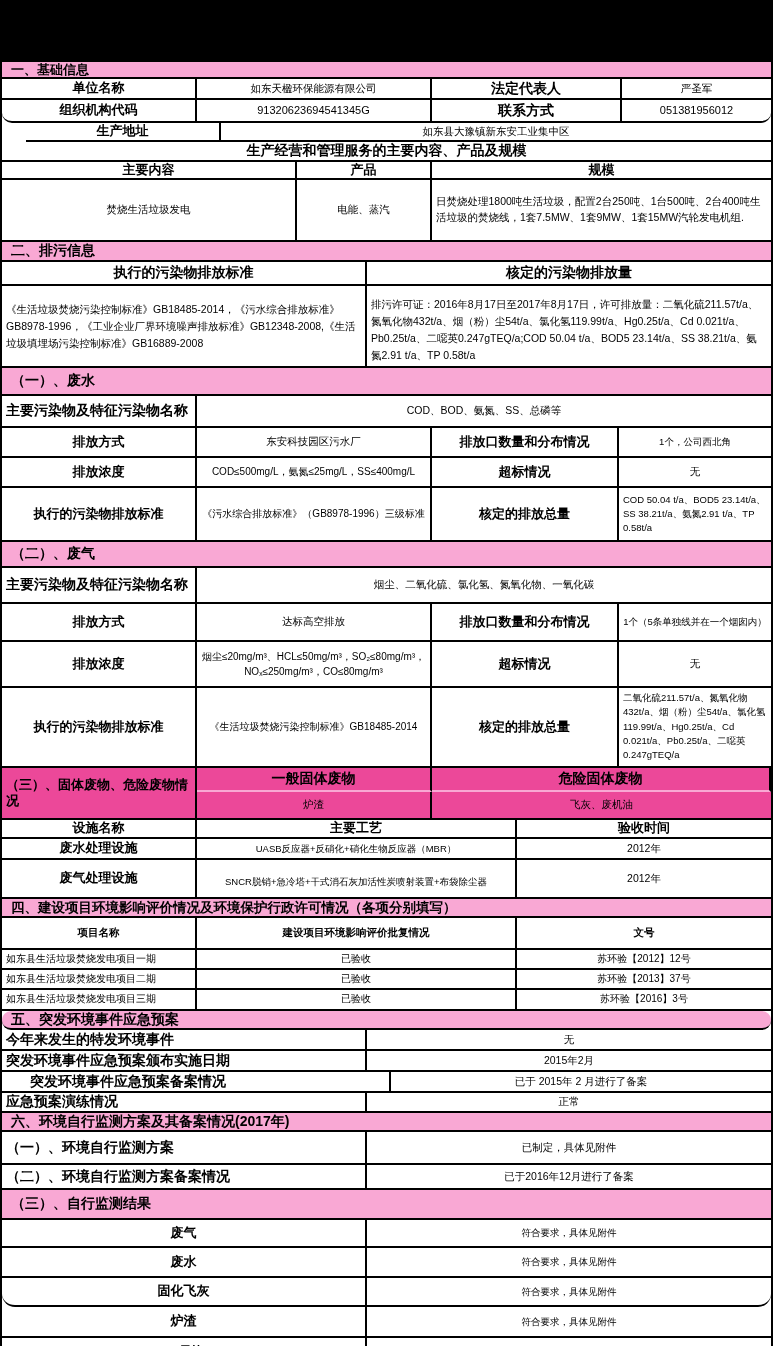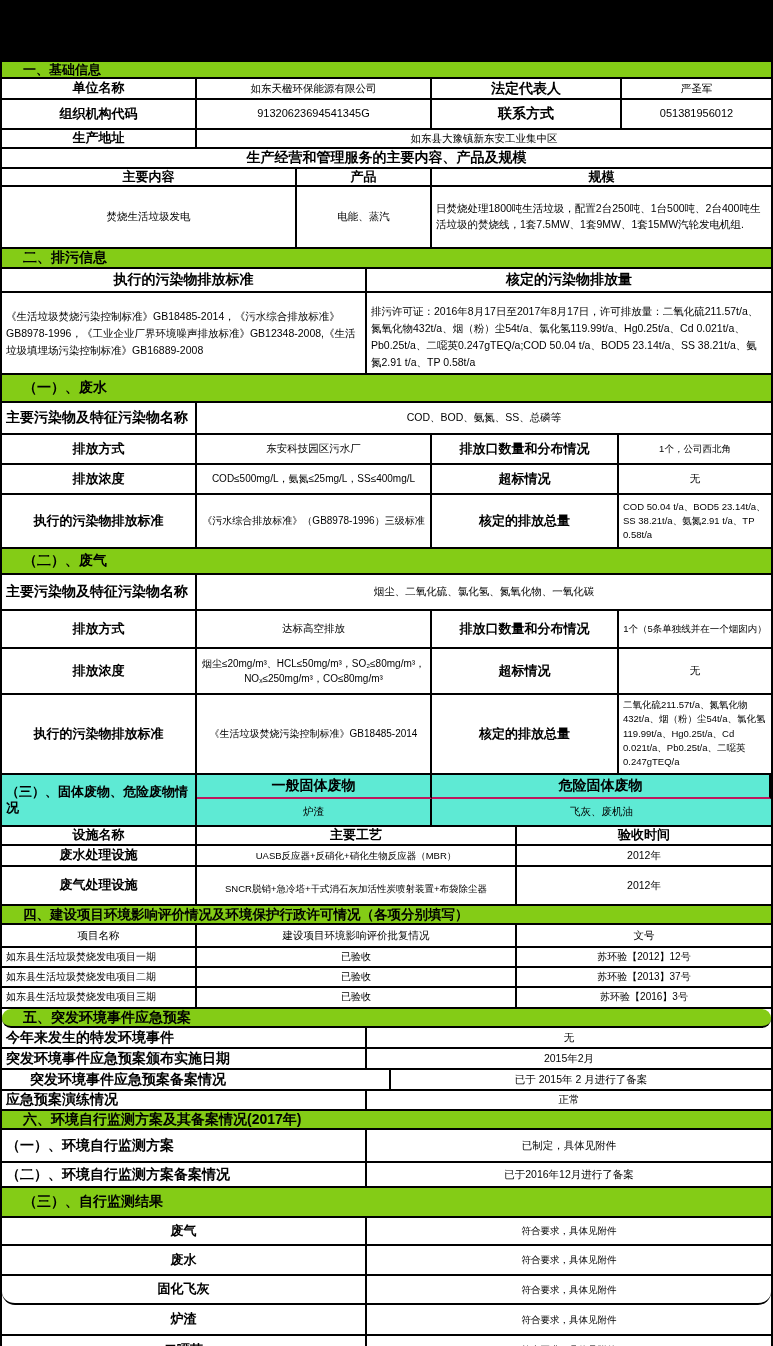--- a/index.html
+++ b/index.html
@@ -9,62 +9,62 @@
   .table{width:773px;background:#fff;border-left:2px solid #000;border-right:2px solid #000;box-sizing:border-box;}
   .row{display:grid;border-bottom:2px solid #000;box-sizing:border-box;background:#fff;}
   .c{border-right:2px solid #000;display:flex;align-items:center;justify-content:center;
      text-align:center;padding:1px 4px;overflow:hidden;line-height:1.25;box-sizing:border-box;}
   .c:last-child{border-right:none;}
   .lft{justify-content:flex-start;text-align:left;}
   .lbl{font-weight:bold;font-size:13px;}
   .lbl-lg{font-weight:bold;font-size:14px;}
   .val{font-size:10.5px;}
   .val-sm{font-size:9.5px;}
-  .sec{display:flex;align-items:center;border-bottom:2px solid #000;background:#84cc16;
-       font-weight:bold;font-size:14px;padding:0 21px;box-sizing:border-box;}
+  .sec{display:flex;align-items:center;border-bottom:2px solid #000;background:#f9a8d4;
+       font-weight:bold;font-size:14px;padding:0 9px;box-sizing:border-box;}
   .cols4a{grid-template-columns:195px 235px 190px 1fr;}
   .cols2a{grid-template-columns:195px 1fr;}
   .cols3p{grid-template-columns:295px 135px 1fr;}
   .cols2b{grid-template-columns:365px 1fr;}
   .cols4b{grid-template-columns:195px 235px 187px 1fr;}
   .cols3f{grid-template-columns:195px 320px 1fr;}
   .wrap{white-space:normal;}
   .lh15{line-height:1.5;}
   .lh16{line-height:1.62;}
   .solid{display:grid;grid-template-columns:195px 235px 1fr;grid-template-rows:24px 26px;
-         border-bottom:2px solid #000;background:#5eead4;box-sizing:border-box;}
-  .solid .c{border-bottom:2px solid #be185d;}
+         border-bottom:2px solid #000;background:#ec4899;box-sizing:border-box;}
+  .solid .c{border-bottom:2px solid #f9a8d4;}
   .solid .c.nb{border-bottom:none;}
   .solid .span2{grid-row:1 / span 2;border-bottom:none;}
 </style>
 </head>
 <body>
 
 <div class="page">
   <div class="topbar"></div>
 
   <div class="table">
 
     <div class="sec" style="height:17px;font-size:13px;">一、基础信息</div>
 
     <div class="row cols4a" style="height:21px;">
       <div class="c lbl">单位名称</div>
       <div class="c val">如东天楹环保能源有限公司</div>
       <div class="c lbl-lg">法定代表人</div>
       <div class="c val">严圣军</div>
     </div>
 
-    <div class="row cols4a" style="height:30px;">
+    <div class="row cols4a" style="height:23px;border-radius:10px;">
       <div class="c lbl">组织机构代码</div>
       <div class="c val" style="font-size:11px;">91320623694541345G</div>
       <div class="c lbl-lg">联系方式</div>
       <div class="c val" style="font-size:11px;">051381956012</div>
     </div>
 
-    <div class="row cols2a" style="height:19px;">
+    <div class="row cols2a" style="height:19px;margin-left:24px;">
       <div class="c lbl">生产地址</div>
       <div class="c val">如东县大豫镇新东安工业集中区</div>
     </div>
 
     <div class="row" style="height:20px;grid-template-columns:1fr;">
       <div class="c lbl-lg">生产经营和管理服务的主要内容、产品及规模</div>
     </div>
 
     <div class="row cols3p" style="height:18px;">
       <div class="c lbl">主要内容</div>
@@ -168,21 +168,21 @@
     </div>
 
     <div class="row cols3f" style="height:39px;">
       <div class="c lbl">废气处理设施</div>
       <div class="c val-sm wrap" style="align-items:flex-start;padding-top:16px;">SNCR脱销+急冷塔+干式消石灰加活性炭喷射装置+布袋除尘器</div>
       <div class="c val">2012年</div>
     </div>
 
     <div class="sec" style="height:19px;font-size:13.5px;">四、建设项目环境影响评价情况及环境保护行政许可情况（各项分别填写）</div>
 
-    <div class="row cols3f" style="height:23px;">
+    <div class="row cols3f" style="height:32px;font-weight:bold;">
       <div class="c val">项目名称</div>
       <div class="c val">建设项目环境影响评价批复情况</div>
       <div class="c val">文号</div>
     </div>
 
     <div class="row cols3f" style="height:20px;">
       <div class="c val lft" style="font-size:10px;">如东县生活垃圾焚烧发电项目一期</div>
       <div class="c val" style="font-size:10px;">已验收</div>
       <div class="c val" style="font-size:10px;">苏环验【2012】12号</div>
     </div>

